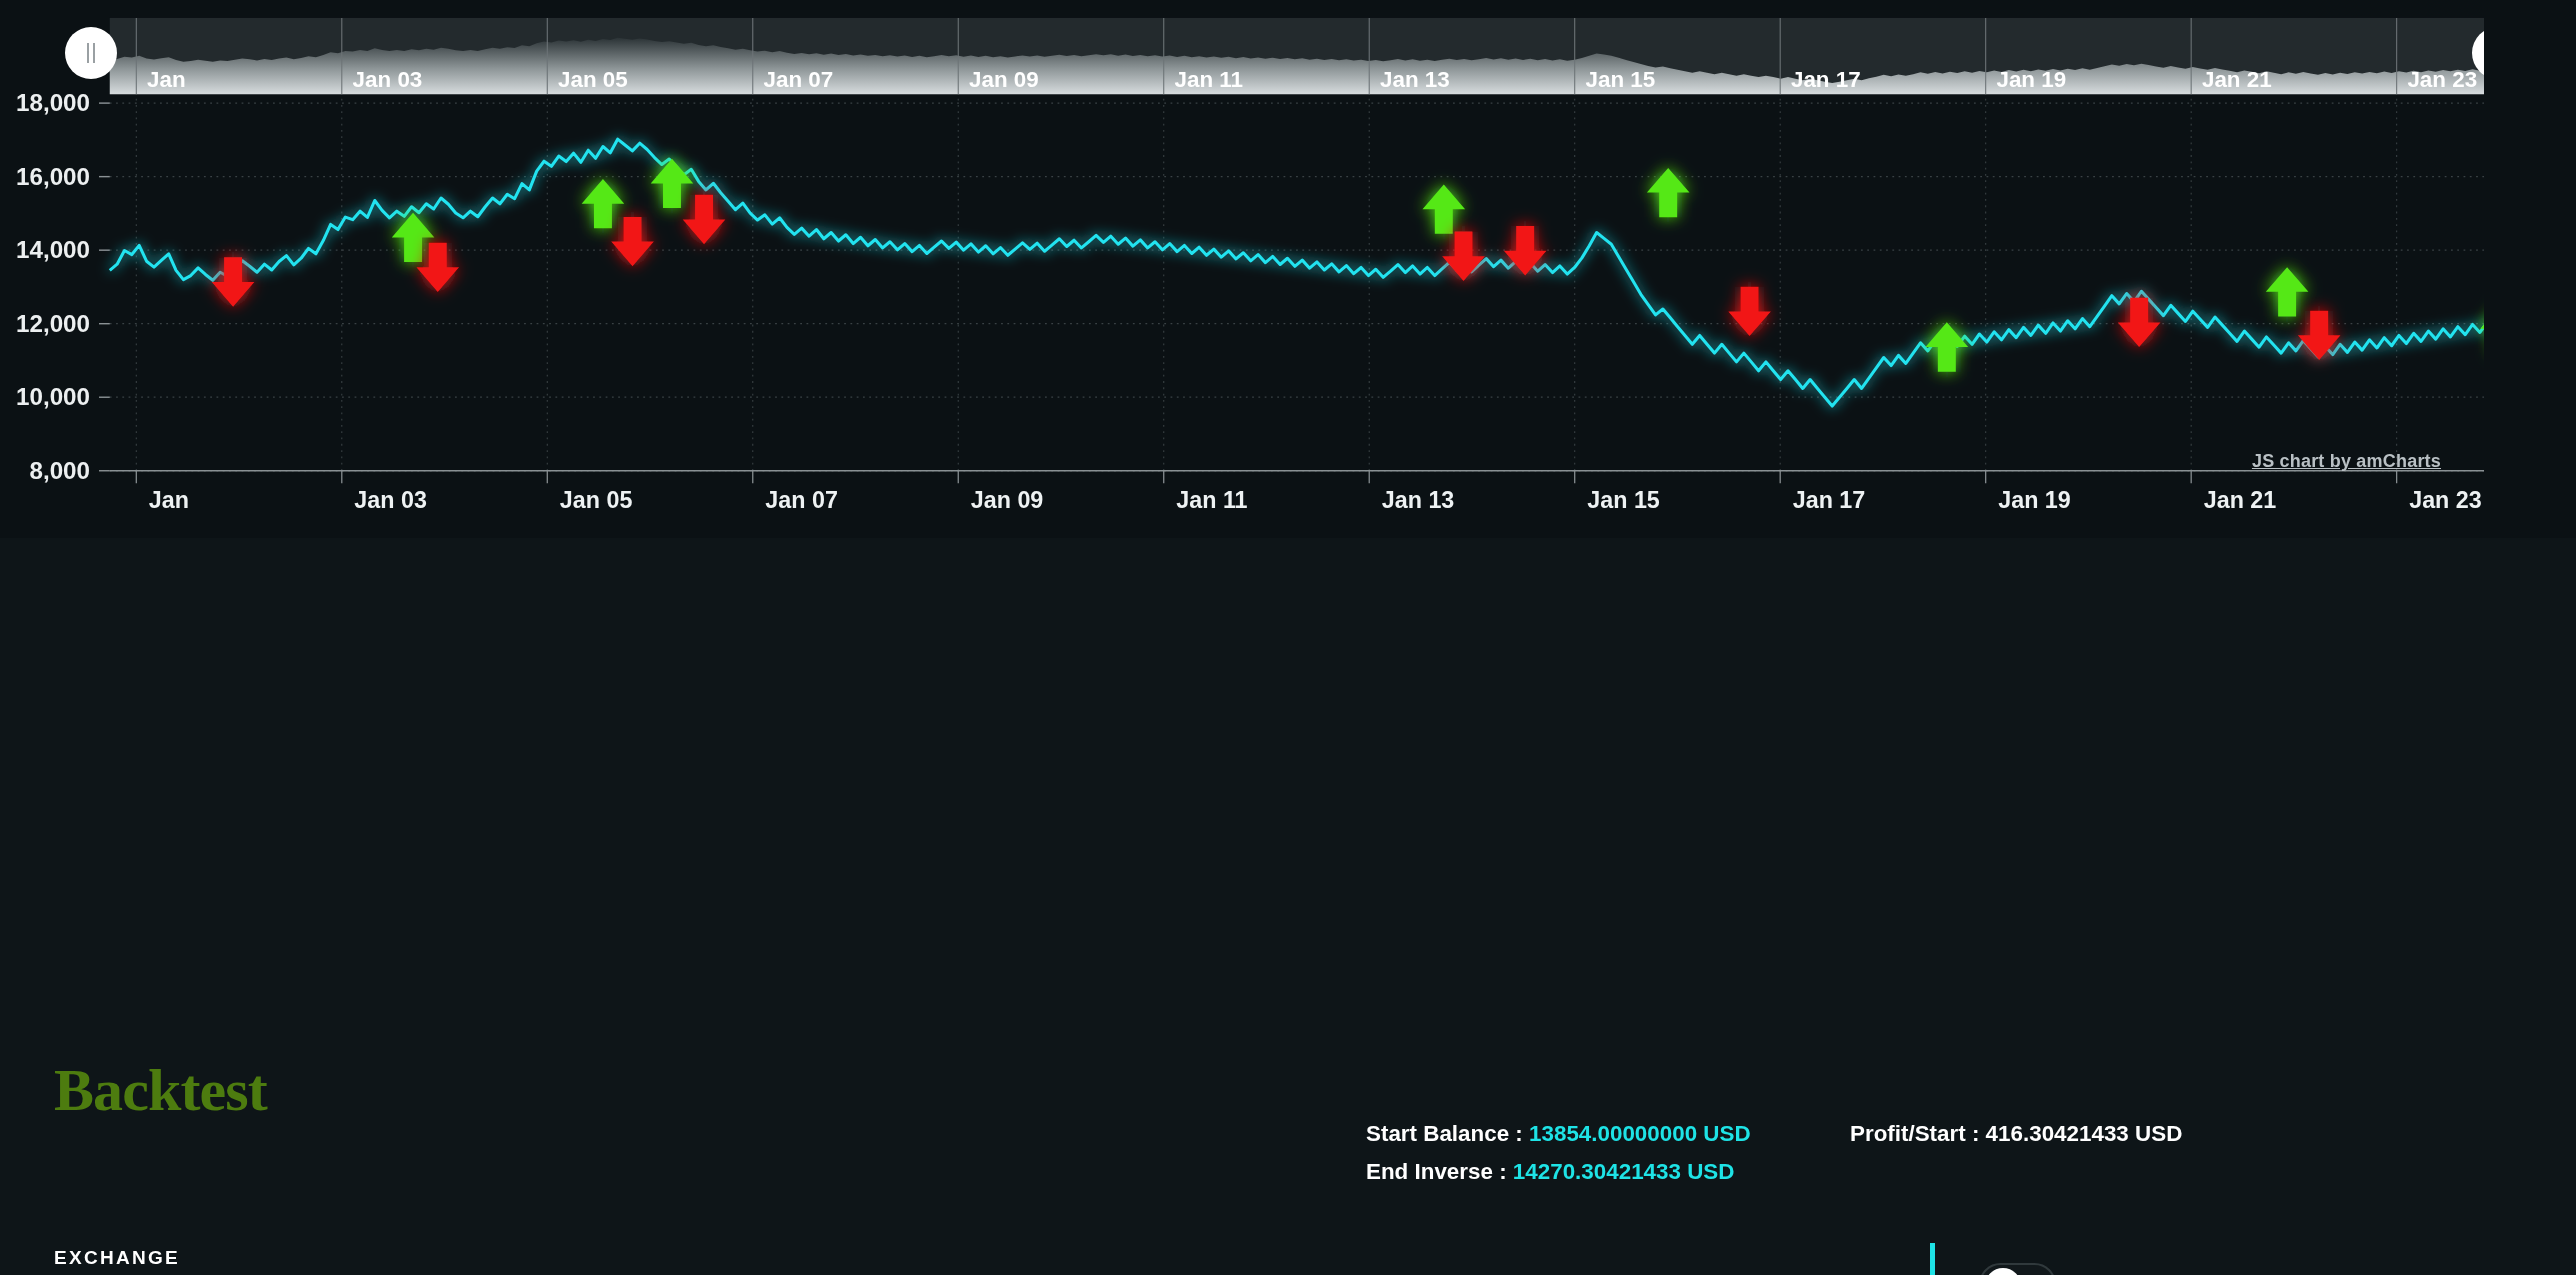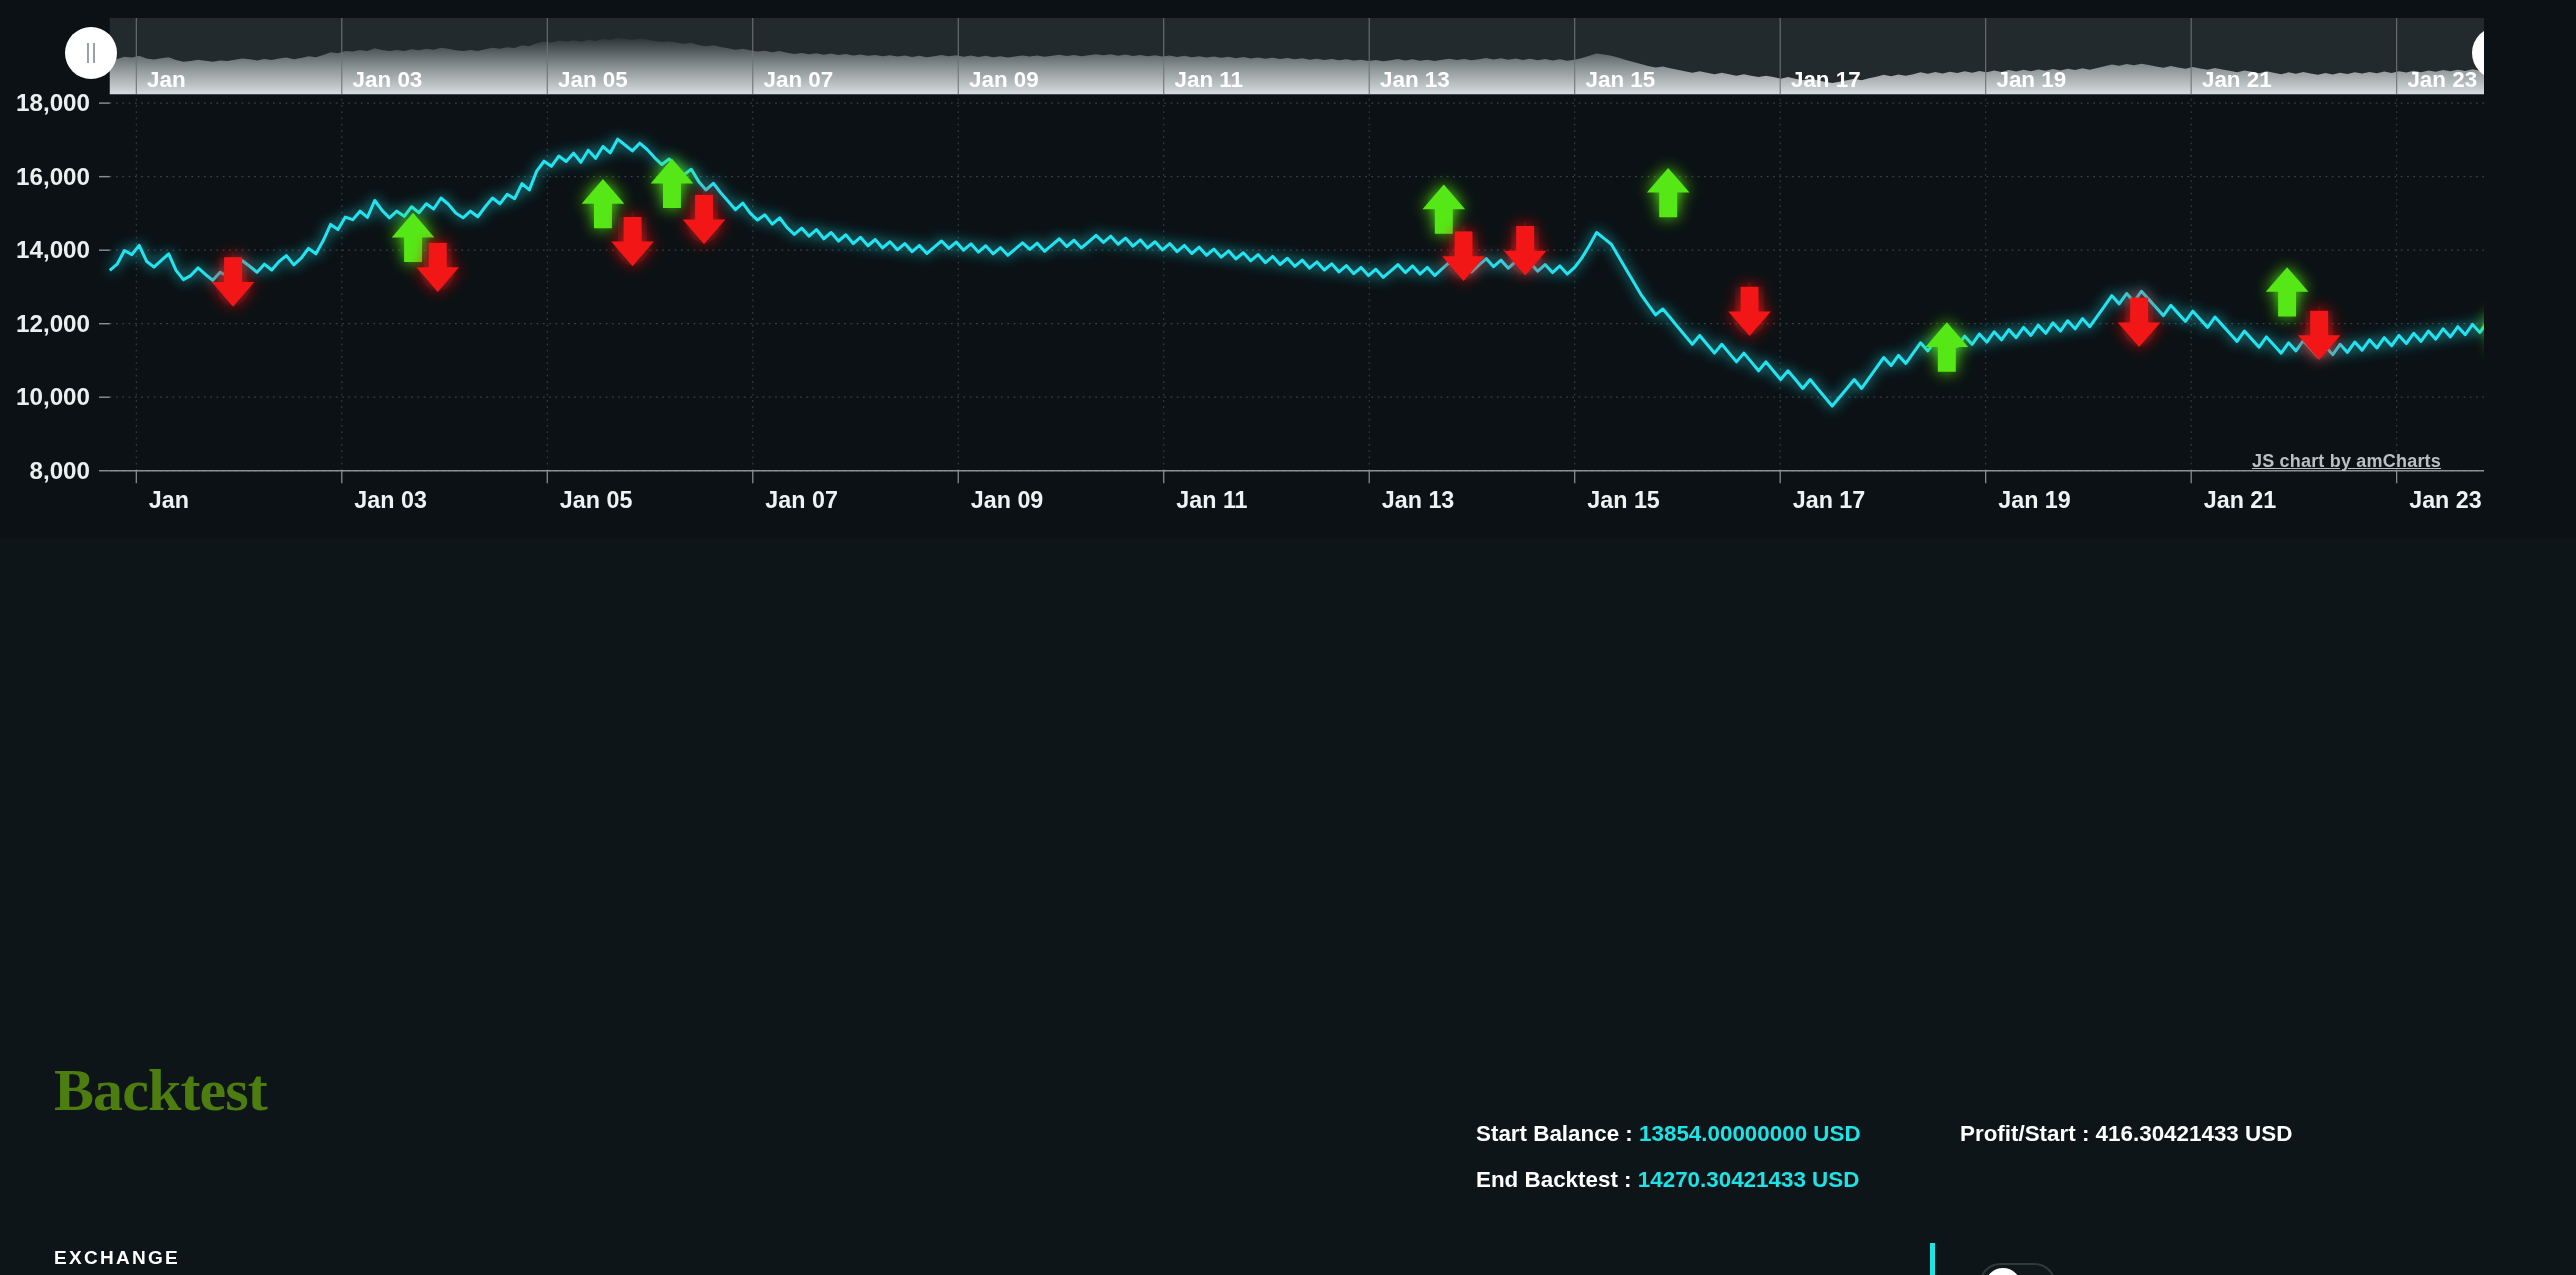--- a/index.html
+++ b/index.html
@@ -60,24 +60,24 @@
     font-size: 60px;
     font-weight: 800;
     color: #4d7c0f;
     letter-spacing: -0.9px;
     font-family: Liberation Serif, serif;
   }
 
   
   #stats {
     position: absolute;
-    left: 1476px; top: 583px;
+    left: 1366px; top: 583px;
     display: grid;
     grid-template-columns: 484px auto;
-    row-gap: 20px;
+    row-gap: 12px;
   }
   .stat { font-size: 22.4px; font-weight: 800; white-space: nowrap; }
   .stat .k { color: #ffffff; }
   .stat .v-cyan  { color: #1ee3e6; }
   .stat .v-green { color: #ffffff; }
 
   
   #cols {
     position: absolute;
     left: 0; top: 709px;
@@ -287,21 +287,21 @@
   <div id="stats">
     <div class="stat">
       <span class="k">Start Balance :</span>
       <span class="v-cyan">13854.00000000 USD</span>
     </div>
     <div class="stat">
       <span class="k">Profit/Start :</span>
       <span class="v-green">416.30421433 USD</span>
     </div>
     <div class="stat">
-      <span class="k">End Backtest :</span>
+      <span class="k">End Inverse :</span>
       <span class="v-cyan">14270.30421433 USD</span>
     </div>
   </div>
 
   <div id="cols">
 
     <div id="col-left">
 
       <div class="field-block">
         <div class="field-label">EXCHANGE</div>

